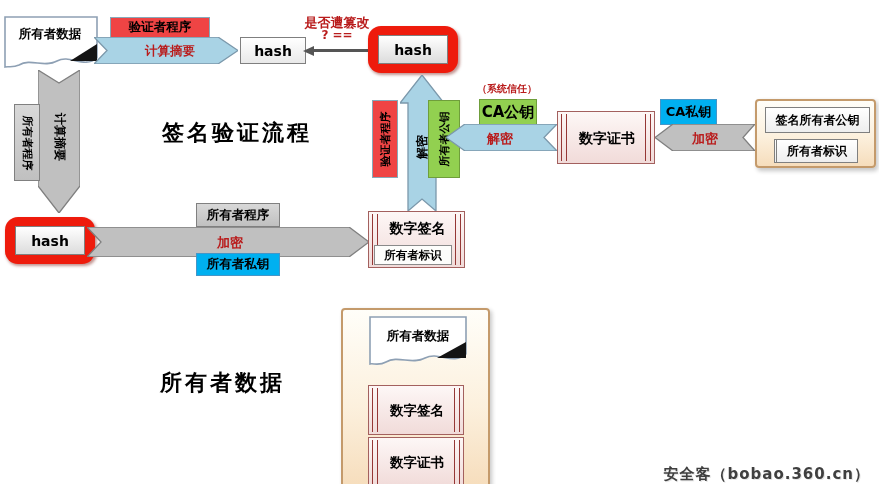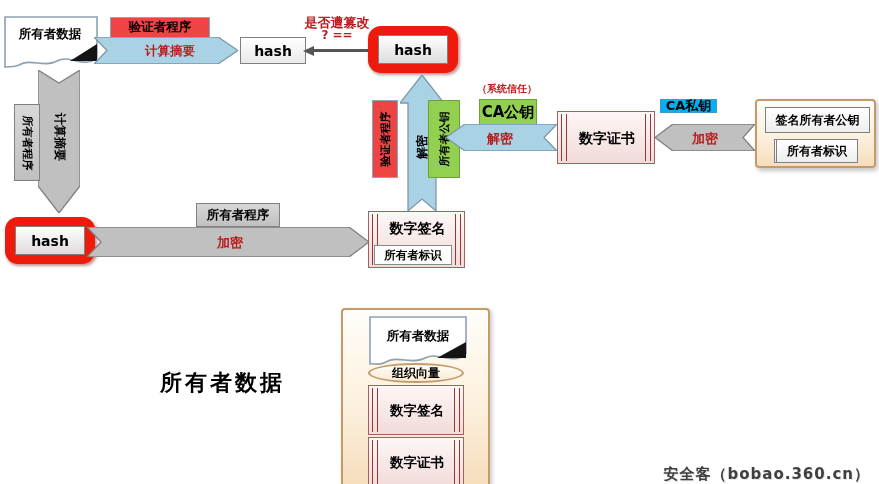--- a/index.html
+++ b/index.html
@@ -80,20 +80,21 @@
 
   <div class="hash-red" style="left:5px;top:205px;width:90px;height:47px;">
     <div class="hash-inner" style="left:10px;top:9px;width:70px;height:29px;">hash</div>
   </div>
 
   <div class="cbox grayb" style="left:196px;top:191px;width:84px;height:24px;font-size:12.5px;">所有者程序</div>
   <svg class="abs" style="left:87px;top:215px;" width="282" height="30" viewBox="0 0 282 30">
     <polygon points="0,0 262,0 282,15 262,30 0,30 14,15" fill="#c0c0c0" stroke="#7f7f7f" stroke-width="1.3"></polygon>
   </svg>
   <div class="arrow-label" style="left:180px;top:222px;width:100px;font-size:13px;">加密</div>
+  <div class="cbox cyan" style="left:196px;top:241px;width:84px;height:23px;font-size:12.5px;">所有者私钥</div>
 
   <div class="cert" style="left:368px;top:199px;width:97px;height:57px;">
     <div class="dl l"></div>
     <div class="dl r"></div>
     <div class="cbox" style="left:10px;top:5px;width:77px;height:24px;font-size:14px;">数字签名</div>
     <div class="cbox" style="left:5px;top:33px;width:78px;height:20px;font-size:11.5px;
          background:#fdfdfb;border:1px solid #8a8a8a;">所有者标识</div>
   </div>
 
   <svg class="abs" style="left:400px;top:63px;" width="44" height="136" viewBox="0 0 44 136">
@@ -115,43 +116,43 @@
     <polygon points="0,13.5 19,0 111,0 98,13.5 111,27 19,27" fill="#a9d3e5" stroke="#7b98ab" stroke-width="1.3"></polygon>
   </svg>
   <div class="arrow-label" style="left:460px;top:118px;width:80px;font-size:13px;">解密</div>
 
   <div class="cert" style="left:557px;top:99px;width:98px;height:53px;">
     <div class="dl l"></div>
     <div class="dl r"></div>
     <div class="cbox" style="left:10px;top:0;width:78px;height:53px;font-size:14px;">数字证书</div>
   </div>
 
-  <div class="cbox cyan" style="left:660px;top:87px;width:57px;height:14px;font-size:13px;">CA私钥</div>
+  <div class="cbox cyan" style="left:660px;top:87px;width:57px;height:26px;font-size:13px;">CA私钥</div>
   <svg class="abs" style="left:655px;top:112px;" width="100" height="27" viewBox="0 0 100 27">
     <polygon points="0,13.5 18,0 100,0 88,13.5 100,27 18,27" fill="#c0c0c0" stroke="#7f7f7f" stroke-width="1.3"></polygon>
   </svg>
   <div class="arrow-label" style="left:665px;top:118px;width:80px;font-size:13px;">加密</div>
 
   <div class="round-container" style="left:755px;top:87px;width:121px;height:69px;">
     <div class="cbox" style="left:8px;top:6px;width:105px;height:26px;font-size:12px;
          background:linear-gradient(#ffffff,#eeeeee);border:1px solid #7f7f7f;">签名所有者公钥</div>
     <div class="cbox" style="left:17px;top:38px;width:84px;height:24px;font-size:12px;
          background:linear-gradient(#ffffff,#eeeeee);border:1px solid #7f7f7f;
          border-left:3px double #7f7f7f;">所有者标识</div>
   </div>
 
+  <div class="title" style="left:162px;top:106px;">签名验证流程</div>
   <div class="title" style="left:160px;top:356px;">所有者数据</div>
 
   <div class="round-container" style="left:341px;top:296px;width:149px;height:181px;">
     <svg class="abs" style="left:26px;top:6px;" width="98" height="56" viewBox="0 0 98 56">
       <path d="M1,1 H97 V38 C84,50 70,35 56,42 C43,49 29,39 17,46 C10,50 4,47 1,48 Z" fill="#ffffff" stroke="#8ea0b4" stroke-width="1.6"></path>
       <polygon points="68,42 97,26 97,42" fill="#141414"></polygon>
     </svg>
     <div class="cbox" style="left:30px;top:16px;width:90px;height:20px;font-size:12.5px;">所有者数据</div>
-    <div class="ellipse" style="left:25px;top:53px;width:96px;height:20px;font-size:12px;">组织向量</div>
     <div class="cert" style="left:25px;top:75px;width:96px;height:50px;">
       <div class="dl l"></div>
       <div class="dl r"></div>
       <div class="cbox" style="left:10px;top:0;width:76px;height:50px;font-size:13.5px;">数字签名</div>
     </div>
     <div class="cert" style="left:25px;top:127px;width:96px;height:50px;">
       <div class="dl l"></div>
       <div class="dl r"></div>
       <div class="cbox" style="left:10px;top:0;width:76px;height:50px;font-size:13.5px;">数字证书</div>
     </div>

